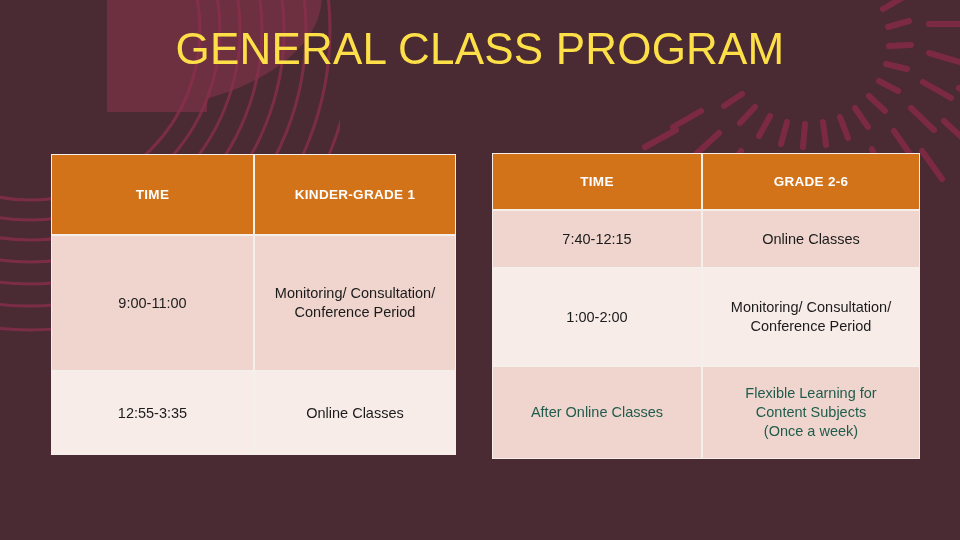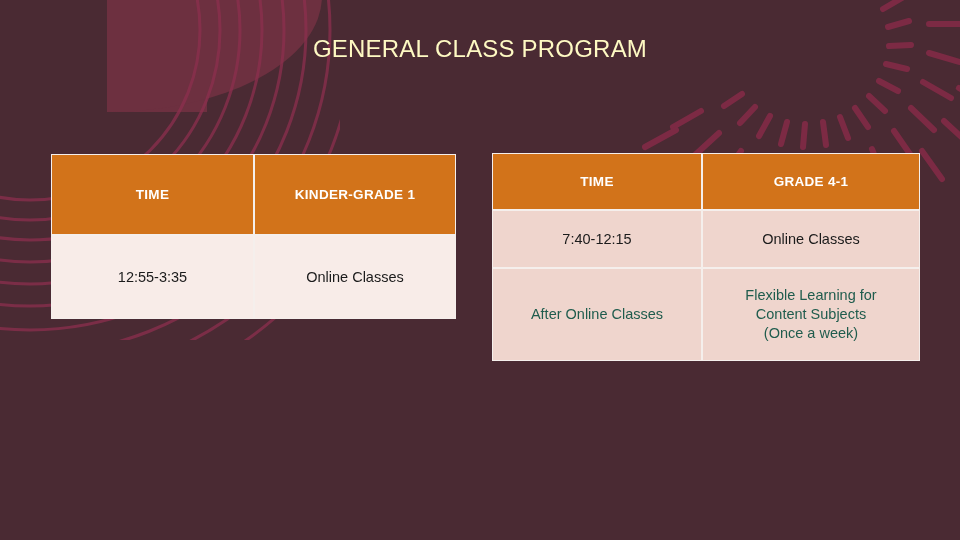--- a/index.html
+++ b/index.html
@@ -53,22 +53,22 @@
 
   
   .title-wrap {
     position: absolute;
     left: 0;
     top: 28px;
     width: 960px;
     text-align: center;
   }
   .title-line {
-    color: #fef9c3;
-    font-size: 24px;
+    color: #fde047;
+    font-size: 44px;
     line-height: 41px;
     letter-spacing: 0.2px;
     font-weight: 400;
     white-space: nowrap;
   }
 
   
   .sched-table {
     position: absolute;
     border-collapse: separate;
@@ -212,41 +212,49 @@
   <table class="sched-table" id="table-left">
     <colgroup>
         <col class="c-time">
         <col class="c-act">
       </colgroup>
     <tbody>
       <tr class="r-head">
         <td class="head">TIME</td>
         <td class="head">KINDER-GRADE 1</td>
       </tr>
+      <tr class="r-1">
+        <td class="shade-dark">9:00-11:00</td>
+        <td class="shade-dark multiline">Monitoring/ Consultation/<br>Conference Period</td>
+      </tr>
       <tr class="r-2">
         <td class="shade-light">12:55-3:35</td>
         <td class="shade-light multiline">Online Classes</td>
       </tr>
     </tbody>
   </table>
 
   <table class="sched-table" id="table-right">
     <colgroup>
         <col class="c-time">
         <col class="c-act">
       </colgroup>
     <tbody>
       <tr class="r-head">
         <td class="head">TIME</td>
-        <td class="head">GRADE 4-1</td>
+        <td class="head">GRADE 2-6</td>
       </tr>
       <tr class="r-1">
         <td class="shade-dark">7:40-12:15</td>
         <td class="shade-dark multiline">Online Classes</td>
       </tr>
+      <tr class="r-2">
+        <td class="shade-light">1:00-2:00</td>
+        <td class="shade-light multiline">Monitoring/ Consultation/<br>Conference Period</td>
+      </tr>
       <tr class="r-3">
         <td class="shade-dark green">After Online Classes</td>
         <td class="shade-dark green multiline">Flexible Learning for<br>Content Subjects<br>(Once a week)</td>
       </tr>
     </tbody>
   </table>
 
 </div>
 
 </body></html>

